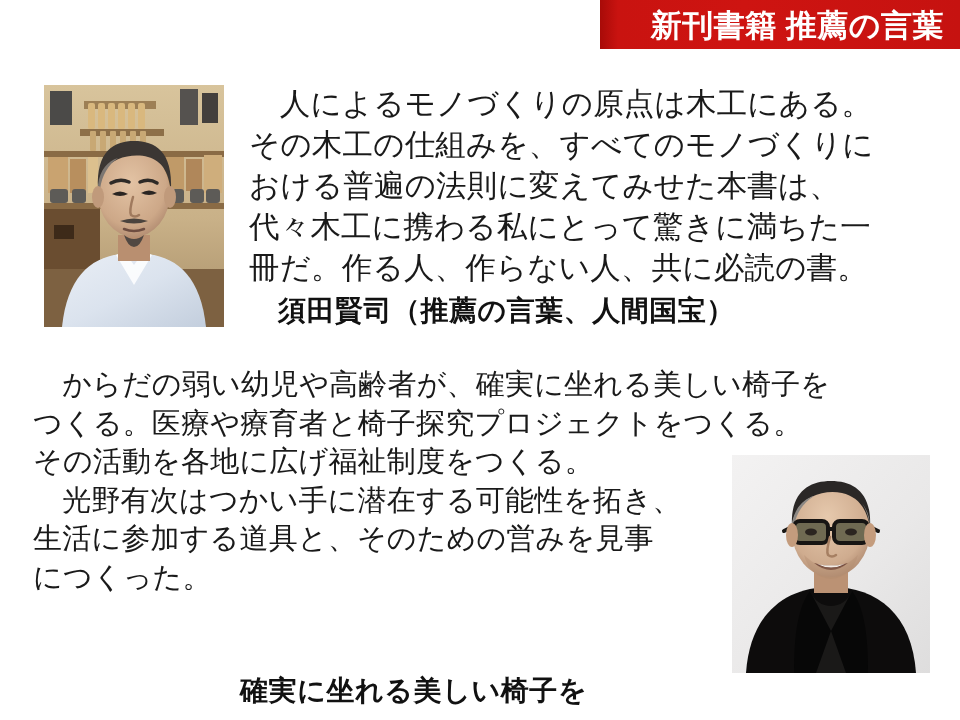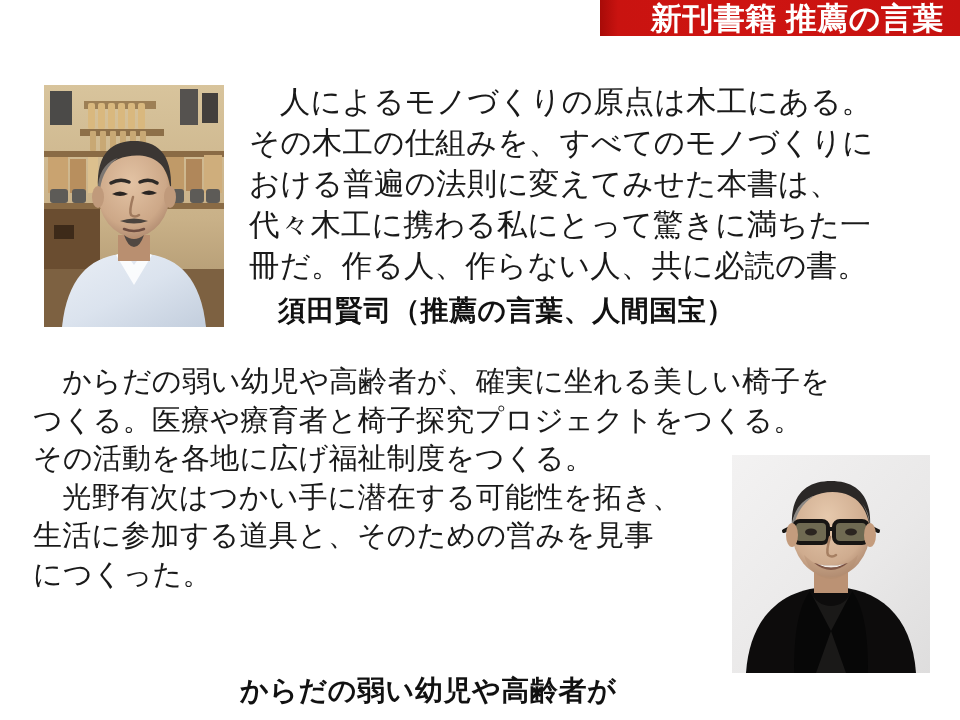--- a/index.html
+++ b/index.html
@@ -14,21 +14,21 @@
     overflow: hidden;
     position: relative;
   }
 
   
   #banner {
     position: absolute;
     left: 600px;
     top: 0px;
     width: 360px;
-    height: 36px;
+    height: 49px;
     background: linear-gradient(to right, #a80b08 0%, #c91310 5%, #ce1411 40%, #c61210 100%);
   }
   #banner-label {
     position: absolute;
     left: 0;
     right: 16px;
     top: 50%;
     transform: translateY(-50%);
     text-align: right;
     color: #ffffff;
@@ -57,21 +57,21 @@
     top: 455px;
     width: 198px;
     height: 218px;
     background: #eceaea;
   }
 
   
   .quote {
     position: absolute;
     color: #1a1a1a;
-    font-family: Liberation Mono, monospace;
+    font-family: Liberation Serif, serif;
     white-space: pre;
   }
   #quote-1 {
     left: 249px;
     top: 84px;
     font-size: 30.5px;
     line-height: 41px;
     letter-spacing: 0.2px;
   }
   #quote-2 {
@@ -220,21 +220,21 @@
 <div class="attrib" id="attrib-1">須田賢司（推薦の言葉、人間国宝）</div>
 
 <div class="quote" id="quote-2">　からだの弱い幼児や高齢者が、確実に坐れる美しい椅子を
 つくる。医療や療育者と椅子探究プロジェクトをつくる。
 その活動を各地に広げ福祉制度をつくる。
 　光野有次はつかい手に潜在する可能性を拓き、
 生活に参加する道具と、そのための営みを見事
 につくった。</div>
 
 <div class="attrib" id="attrib-2">
-  <div class="line-1">からだの弱い幼児や高齢者が</div>
+  <div class="line-1">確実に坐れる美しい椅子を</div>
   
 </div>
 
 <div class="photo" id="photo-arai">
   <svg width="198" height="218" viewBox="0 0 198 218" preserveAspectRatio="none">
     <defs>
       <linearGradient id="bgG2" x1="0" y1="0" x2="1" y2="1">
         <stop offset="0%" stop-color="#f3f2f2"></stop>
         <stop offset="60%" stop-color="#e9e8e8"></stop>
         <stop offset="100%" stop-color="#dedddd"></stop>

